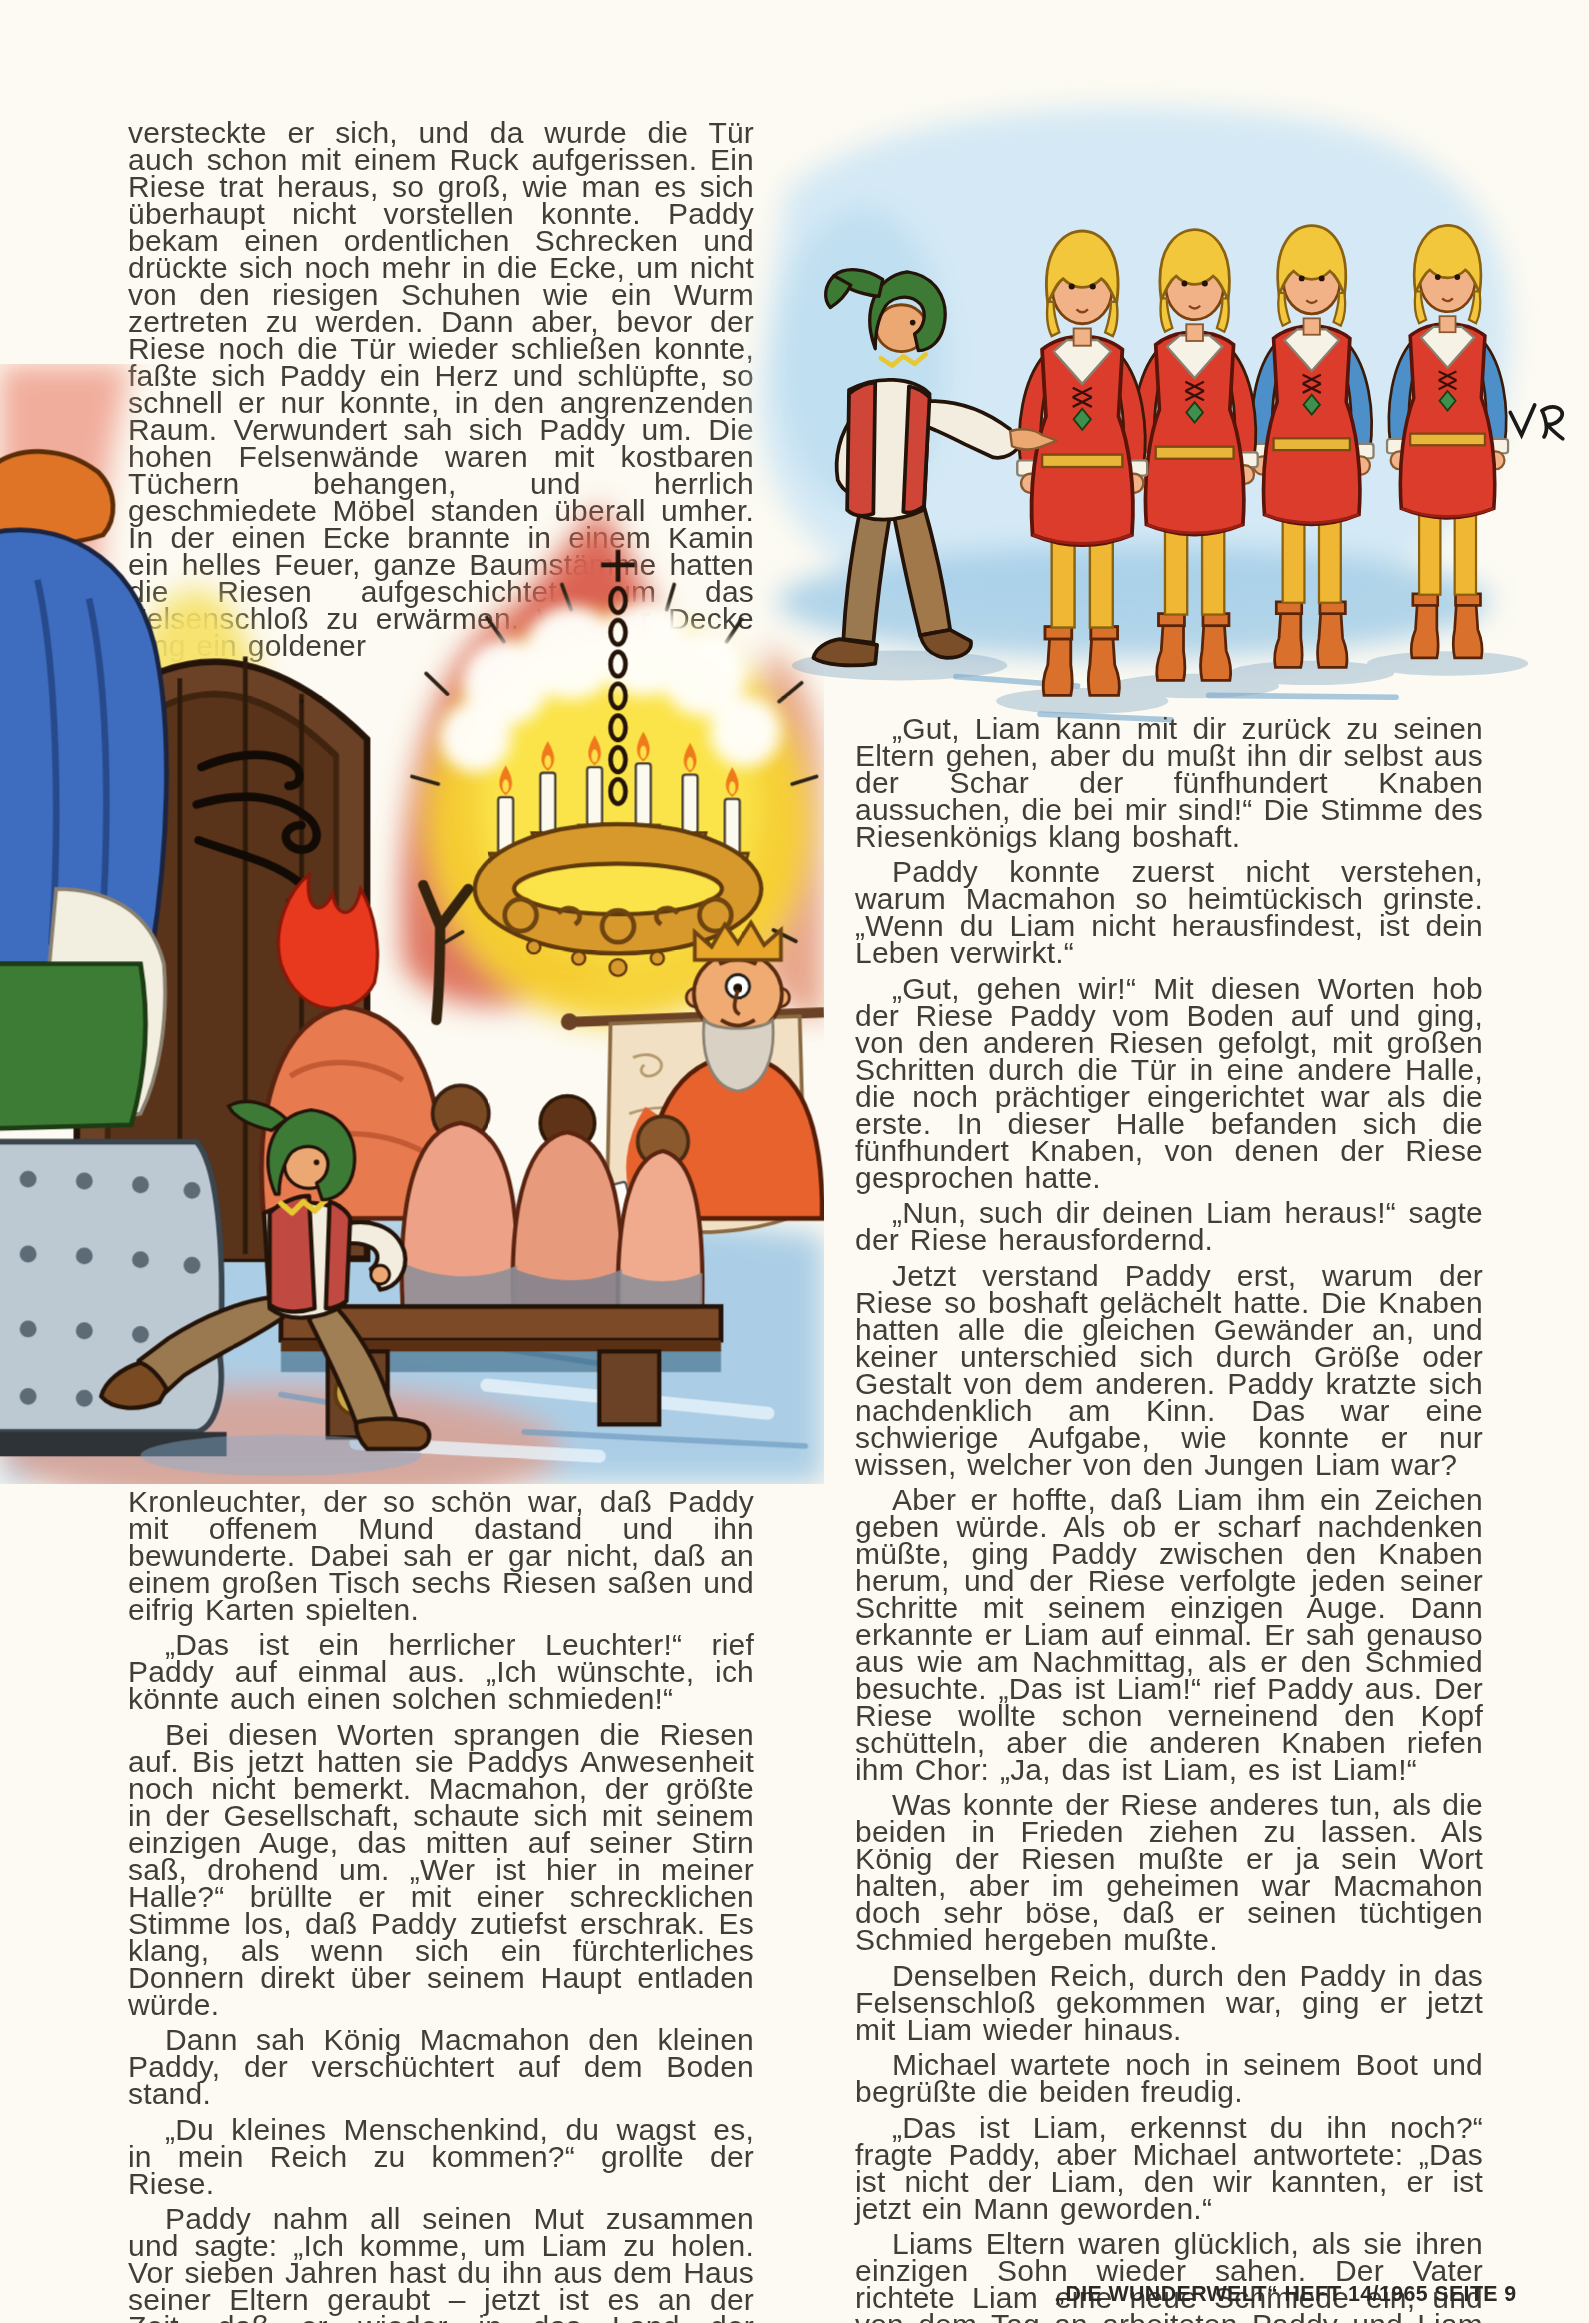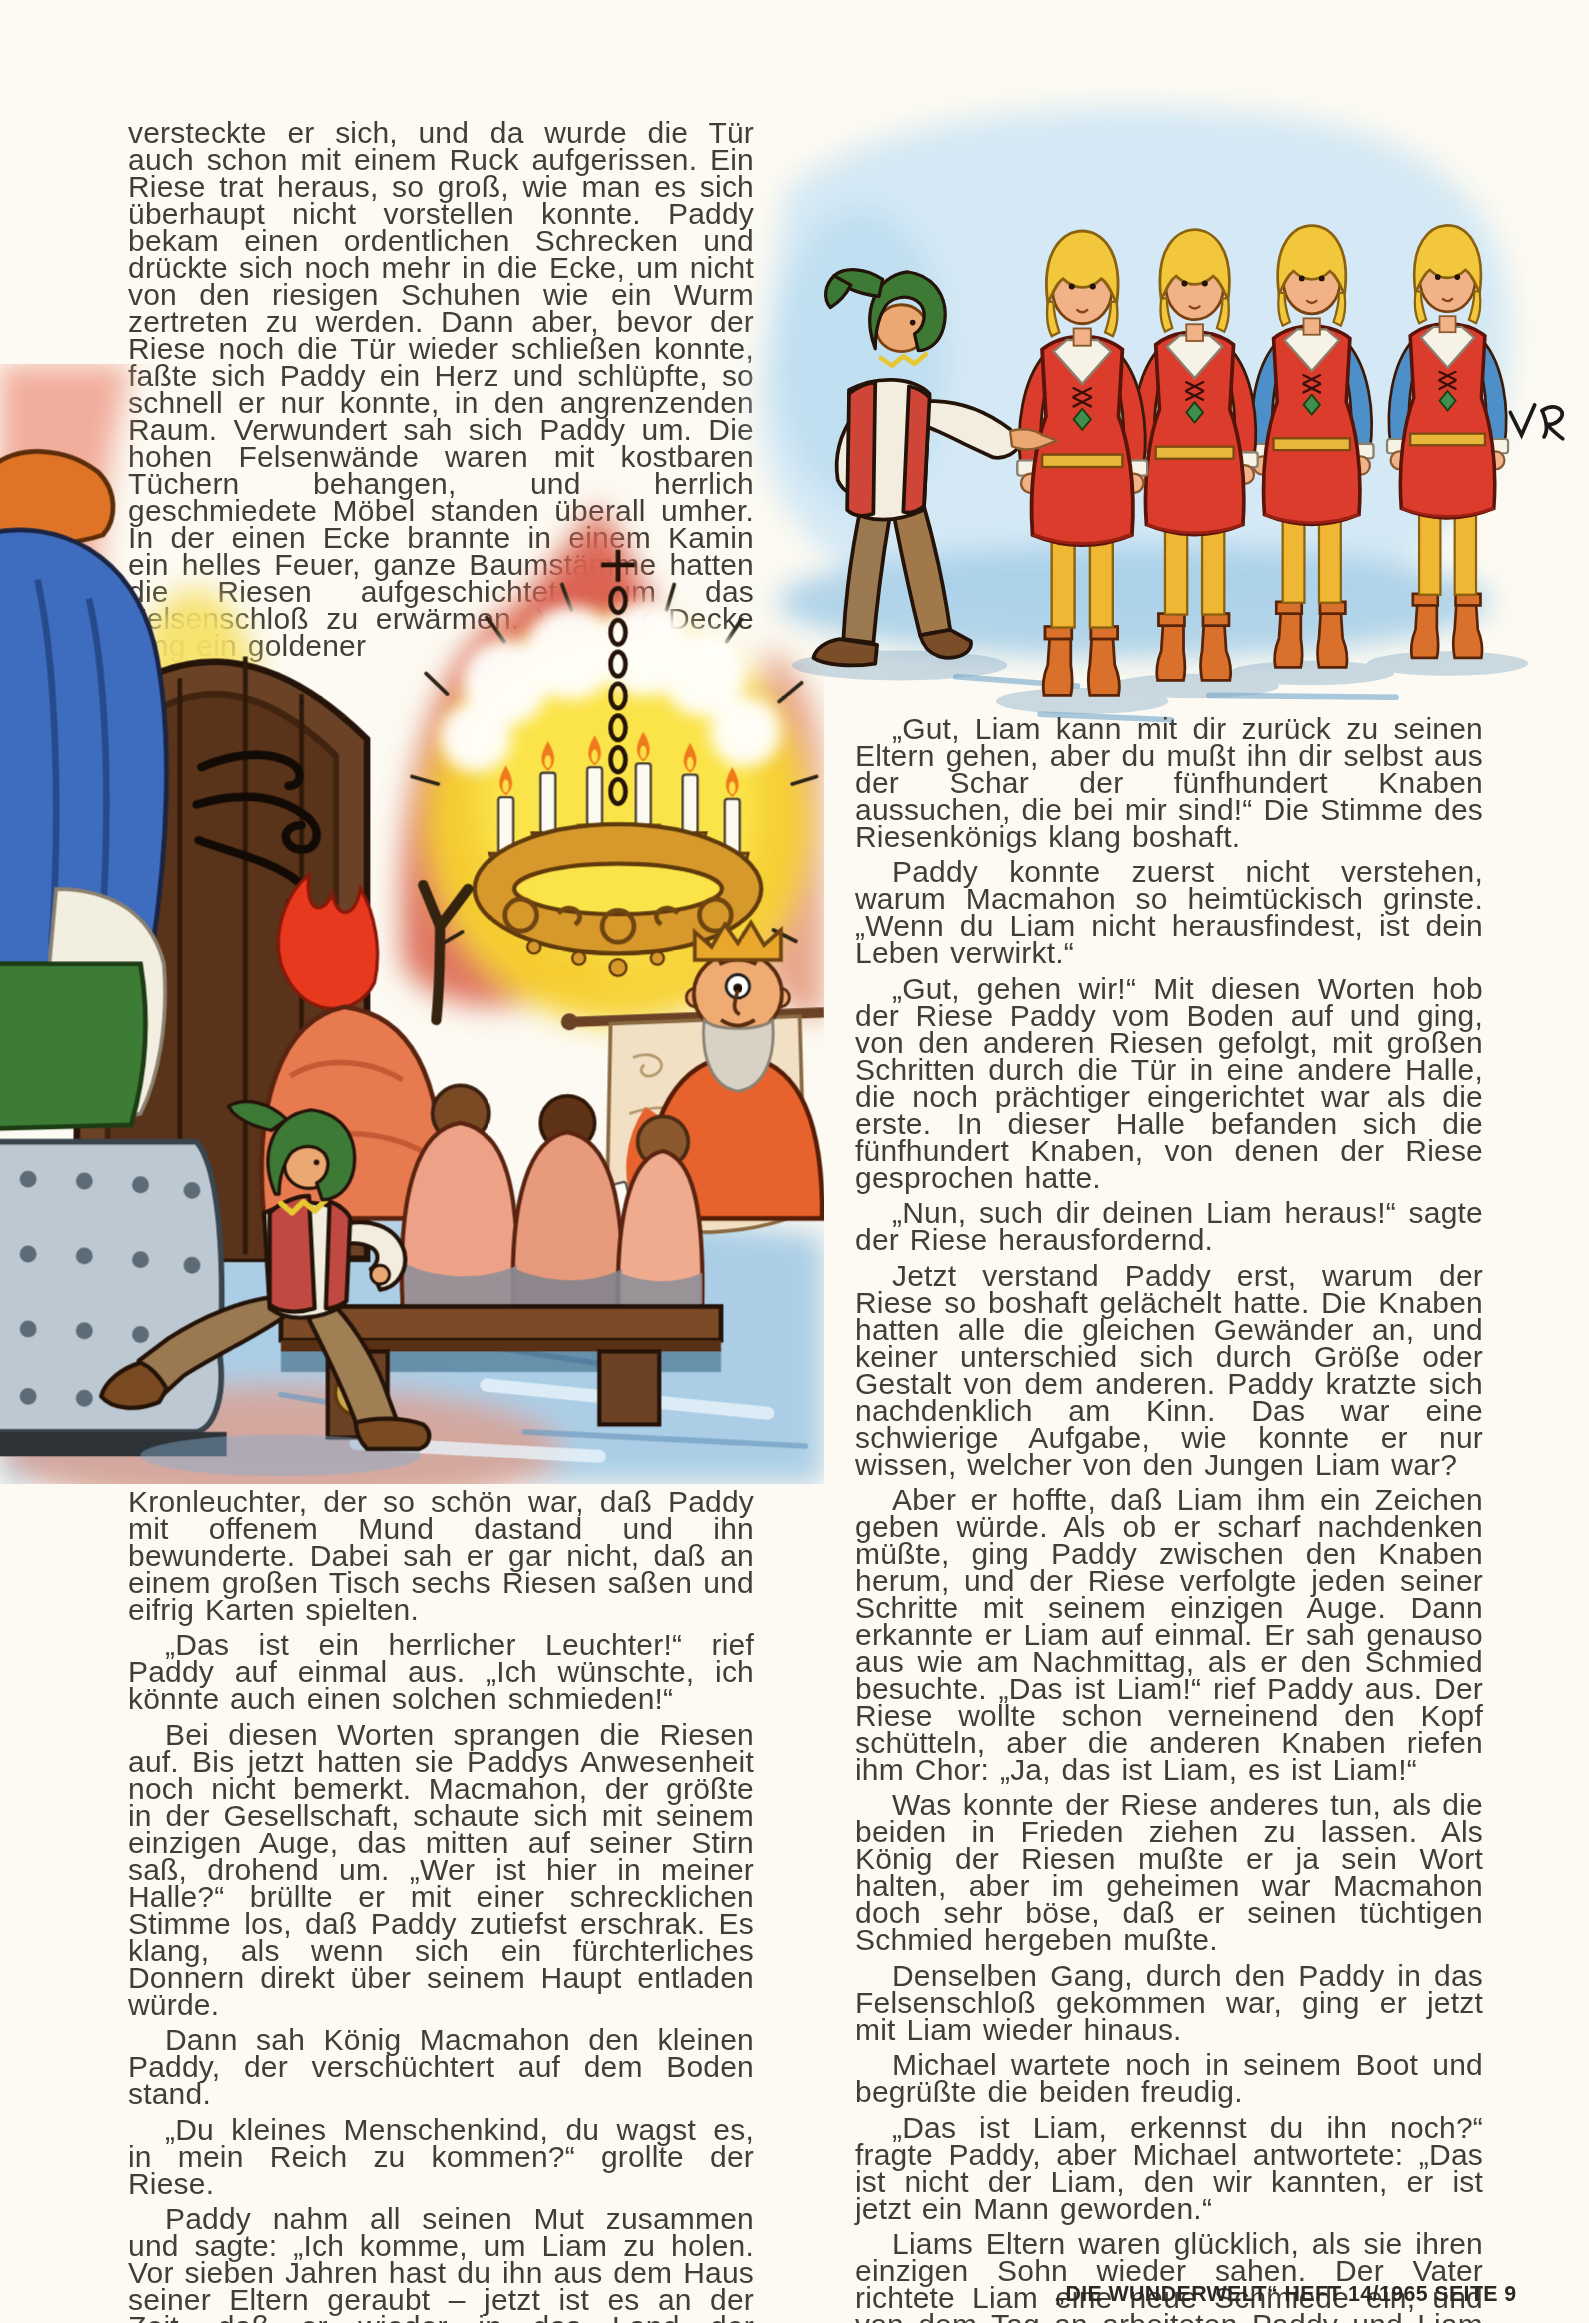--- a/index.html
+++ b/index.html
@@ -394,21 +394,21 @@
 </div>
 
 <div class="col" id="col-right">
   <p>„Gut, Liam kann mit dir zurück zu seinen Eltern gehen, aber du mußt ihn dir selbst aus der Schar der fünfhundert Knaben aussuchen, die bei mir sind!“ Die Stimme des Riesenkönigs klang boshaft.</p>
   <p>Paddy konnte zuerst nicht verstehen, warum Macmahon so heimtückisch grinste. „Wenn du Liam nicht herausfindest, ist dein Leben verwirkt.“</p>
   <p>„Gut, gehen wir!“ Mit diesen Worten hob der Riese Paddy vom Boden auf und ging, von den anderen Riesen gefolgt, mit großen Schritten durch die Tür in eine andere Halle, die noch prächtiger eingerichtet war als die erste. In dieser Halle befanden sich die fünfhundert Knaben, von denen der Riese gesprochen hatte.</p>
   <p>„Nun, such dir deinen Liam heraus!“ sagte der Riese herausfordernd.</p>
   <p>Jetzt verstand Paddy erst, warum der Riese so boshaft gelächelt hatte. Die Knaben hatten alle die gleichen Gewänder an, und keiner unterschied sich durch Größe oder Gestalt von dem anderen. Paddy kratzte sich nachdenklich am Kinn. Das war eine schwierige Aufgabe, wie konnte er nur wissen, welcher von den Jungen Liam war?</p>
   <p>Aber er hoffte, daß Liam ihm ein Zeichen geben würde. Als ob er scharf nachdenken müßte, ging Paddy zwischen den Knaben herum, und der Riese verfolgte jeden seiner Schritte mit seinem einzigen Auge. Dann erkannte er Liam auf einmal. Er sah genauso aus wie am Nachmittag, als er den Schmied besuchte. „Das ist Liam!“ rief Paddy aus. Der Riese wollte schon verneinend den Kopf schütteln, aber die anderen Knaben riefen ihm Chor: „Ja, das ist Liam, es ist Liam!“</p>
   <p>Was konnte der Riese anderes tun, als die beiden in Frieden ziehen zu lassen. Als König der Riesen mußte er ja sein Wort halten, aber im geheimen war Macmahon doch sehr böse, daß er seinen tüchtigen Schmied hergeben mußte.</p>
-  <p>Denselben Gang, durch den Paddy in das Felsenschloß gekommen war, ging er jetzt mit Liam wieder hinaus.</p>
+  <p>Denselben Reich, durch den Paddy in das Felsenschloß gekommen war, ging er jetzt mit Liam wieder hinaus.</p>
   <p>Michael wartete noch in seinem Boot und begrüßte die beiden freudig.</p>
   <p>„Das ist Liam, erkennst du ihn noch?“ fragte Paddy, aber Michael antwortete: „Das ist nicht der Liam, den wir kannten, er ist jetzt ein Mann geworden.“</p>
   <p>Liams Eltern waren glücklich, als sie ihren einzigen Sohn wieder sahen. Der Vater richtete Liam eine neue Schmiede ein, und von dem Tag an arbeiteten Paddy und Liam zusammen. Schon bald hatte Liam in ganz Irland den Ruf, der beste Schmied zu sein, und das ist ja auch kein Wunder, wenn man bedenkt, daß Liam sieben Jahre lang Lehrling beim Riesen Macmahon war.</p>
   <p>Nach einer irischen Sage erzählt von Hanneluise D o r a n.</p>
 </div>
 
 <div id="footer">
   <span>„DIE WUNDERWELT“ HEFT 14/1965 SEITE 9</span>
 </div>
 

